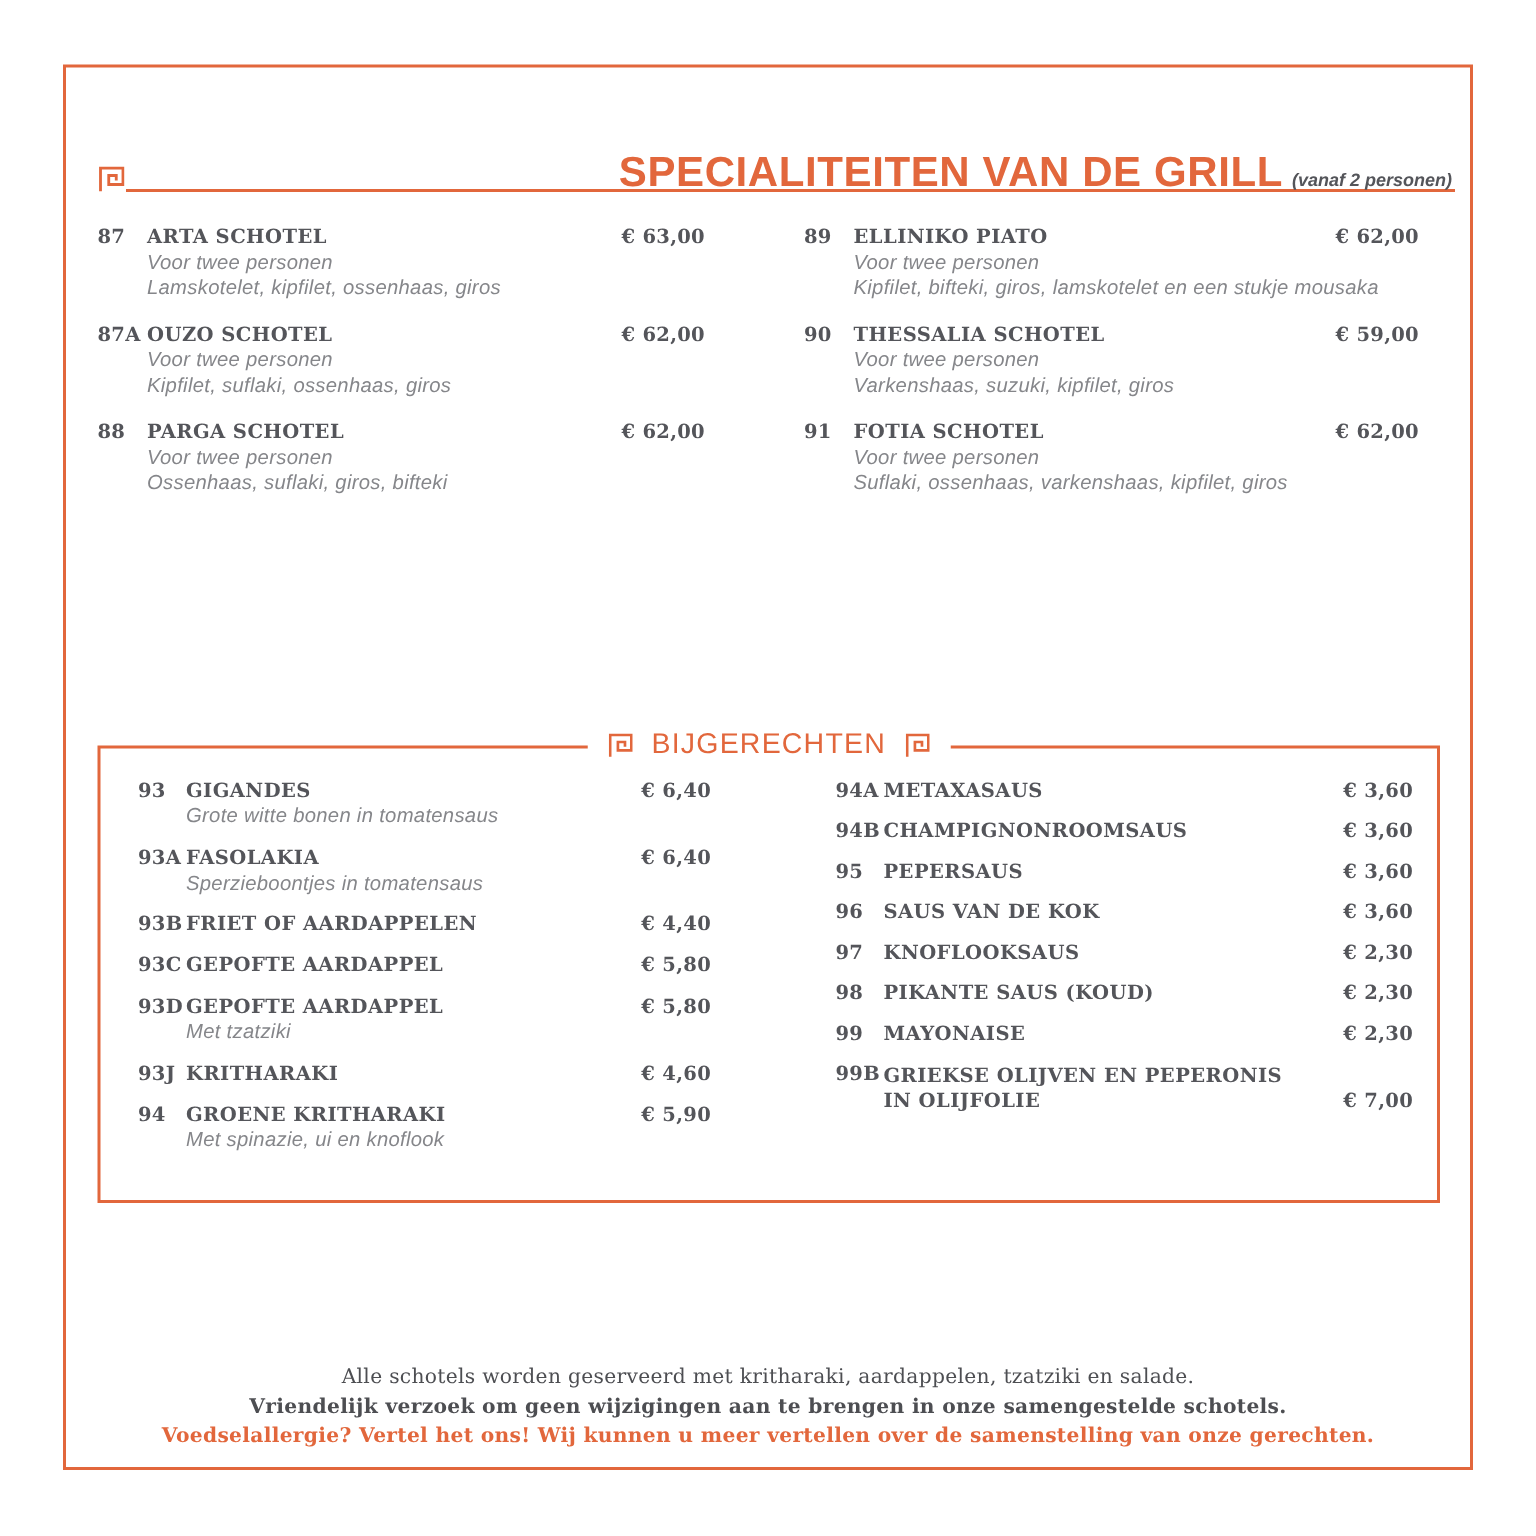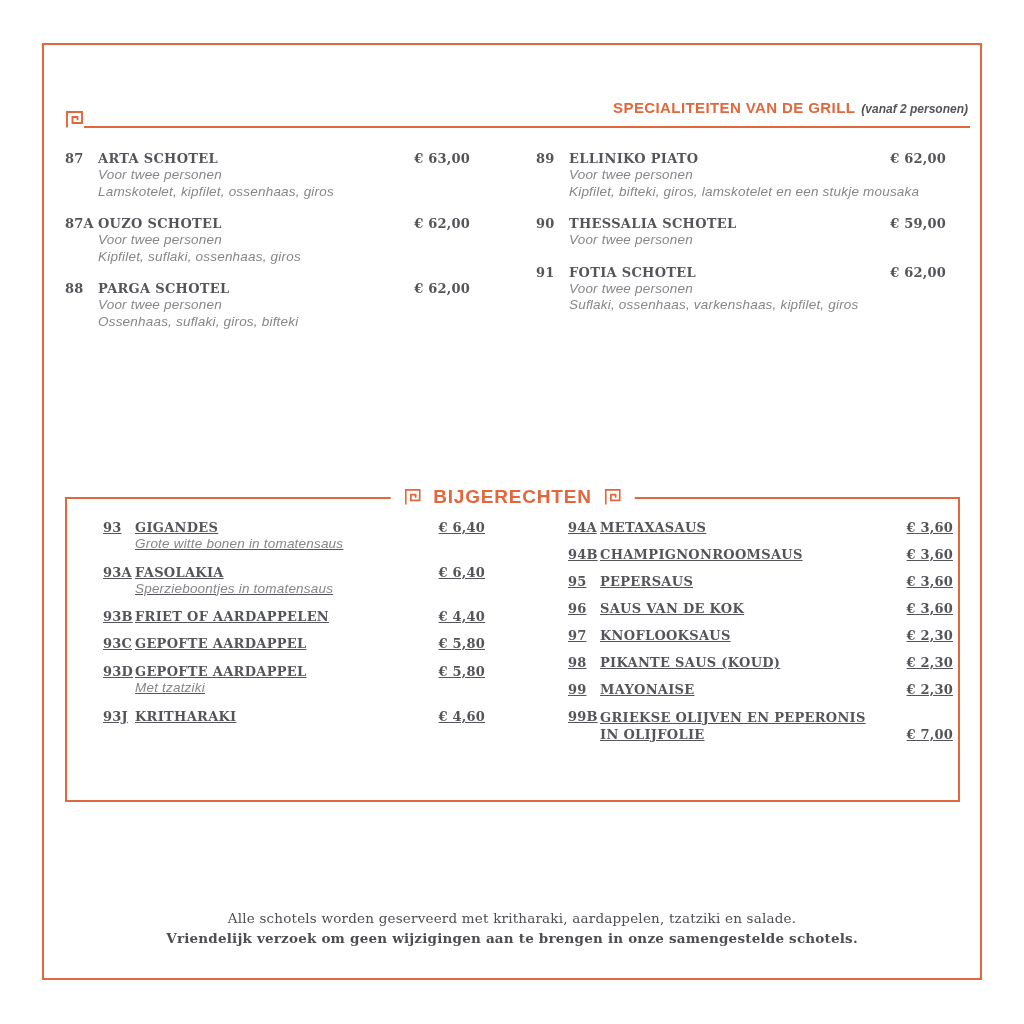--- a/index.html
+++ b/index.html
@@ -19,21 +19,21 @@
     border:2px solid var(--orange);box-sizing:border-box;background:#fff;
   }
   
   .grill-key{position:absolute;left:66px;top:111px;width:17px;height:17px;}
   .grill-rule{position:absolute;left:84px;top:126px;width:886px;height:2px;background:var(--orange);}
   .grill-title{
     position:absolute;right:56px;top:99px;text-align:right;white-space:nowrap;
     font-family:"Liberation Sans",sans-serif;
   }
   .grill-title .big{
-    color:var(--orange);font-weight:bold;font-size:15px;letter-spacing:0.4px;
+    color:var(--orange);font-weight:bold;font-size:28px;letter-spacing:0.4px;
   }
   .grill-title .small{
     color:var(--dark);font-style:italic;font-size:12px;font-weight:600;margin-left:6px;
   }
   
   .grill-cols{position:absolute;left:65px;top:150px;width:898px;display:flex;}
   .gcol-l{width:405px;margin-right:66px;}
   .gcol-r{width:410px;}
   .row{display:flex;align-items:baseline;line-height:17px;}
   .num{flex:none;width:33px;font-weight:bold;font-size:13px;color:var(--dark);letter-spacing:0.2px;}
@@ -47,25 +47,25 @@
   
   .sides-box{
     position:absolute;left:65px;top:497px;width:895px;height:305px;
     border:2px solid var(--orange);box-sizing:border-box;
   }
   .sides-title{
     position:absolute;top:-13px;left:50%;transform:translateX(-50%);
     background:#fff;padding:0 14px;display:flex;align-items:center;gap:13px;white-space:nowrap;
   }
   .sides-title .txt{
-    font-family:"Liberation Sans",sans-serif;font-weight:bold;font-size:19px;
+    font-family:"Liberation Sans",sans-serif;font-weight:normal;font-size:19px;
     color:var(--orange);letter-spacing:0.8px;
   }
   .sides-key{width:16px;height:16px;}
-  .sides-cols{position:absolute;left:36px;top:21px;display:flex;text-decoration:underline;}
+  .sides-cols{position:absolute;left:25px;top:21px;display:flex;}
   .scol-l{width:382px;margin-right:83px;}
   .scol-r{width:385px;}
   .s-num{width:32px;}
   .s-item{margin-bottom:11px;}
   .s-item.hasdesc{margin-bottom:12px;}
   .s-row{line-height:16px;}
   .s-desc{margin-left:32px;}
   .row-bottom{align-items:flex-end;}
   .row-bottom .num{align-self:flex-start;}
   .nm-line{display:block;line-height:17px;}
@@ -129,20 +129,21 @@
       <div class="desc">Voor twee personen</div>
       <div class="desc">Kipfilet, bifteki, giros, lamskotelet en een stukje mousaka</div>
     </div>
     <div class="g-item">
       <div class="row">
         <span class="num">90</span>
         <span class="nm">THESSALIA SCHOTEL</span>
         <span class="pr">€ 59,00</span>
       </div>
       <div class="desc">Voor twee personen</div>
+      <div class="desc">Varkenshaas, suzuki, kipfilet, giros</div>
     </div>
     <div class="g-item">
       <div class="row">
         <span class="num">91</span>
         <span class="nm">FOTIA SCHOTEL</span>
         <span class="pr">€ 62,00</span>
       </div>
       <div class="desc">Voor twee personen</div>
       <div class="desc">Suflaki, ossenhaas, varkenshaas, kipfilet, giros</div>
     </div>
@@ -199,20 +200,28 @@
         </div>
         <div class="desc s-desc">Met tzatziki</div>
       </div>
       <div class="s-item">
         <div class="row s-row">
           <span class="num s-num">93J</span>
           <span class="nm">KRITHARAKI</span>
           <span class="pr">€ 4,60</span>
         </div>
       </div>
+      <div class="s-item hasdesc">
+        <div class="row s-row">
+          <span class="num s-num">94</span>
+          <span class="nm">GROENE KRITHARAKI</span>
+          <span class="pr">€ 5,90</span>
+        </div>
+        <div class="desc s-desc">Met spinazie, ui en knoflook</div>
+      </div>
     </div>
     <div class="scol-r">
       <div class="s-item">
         <div class="row s-row">
           <span class="num s-num">94A</span>
           <span class="nm">METAXASAUS</span>
           <span class="pr">€ 3,60</span>
         </div>
       </div>
       <div class="s-item">
@@ -267,13 +276,14 @@
           <span class="pr">€ 7,00</span>
         </div>
       </div>
     </div>
   </div>
 </div>
 
 <div class="footer">
   <div class="f1">Alle schotels worden geserveerd met kritharaki, aardappelen, tzatziki en salade.</div>
   <div class="f2">Vriendelijk verzoek om geen wijzigingen aan te brengen in onze samengestelde schotels.</div>
+  <div class="f3">Voedselallergie? Vertel het ons! Wij kunnen u meer vertellen over de samenstelling van onze gerechten.</div>
 </div>
 
 </body></html>

